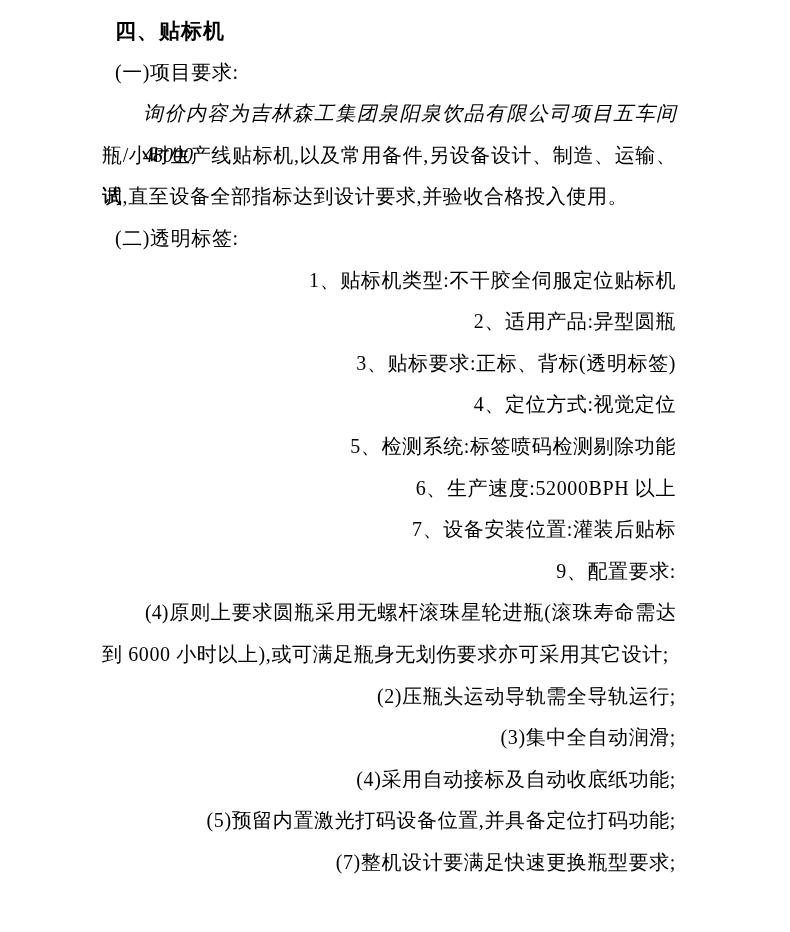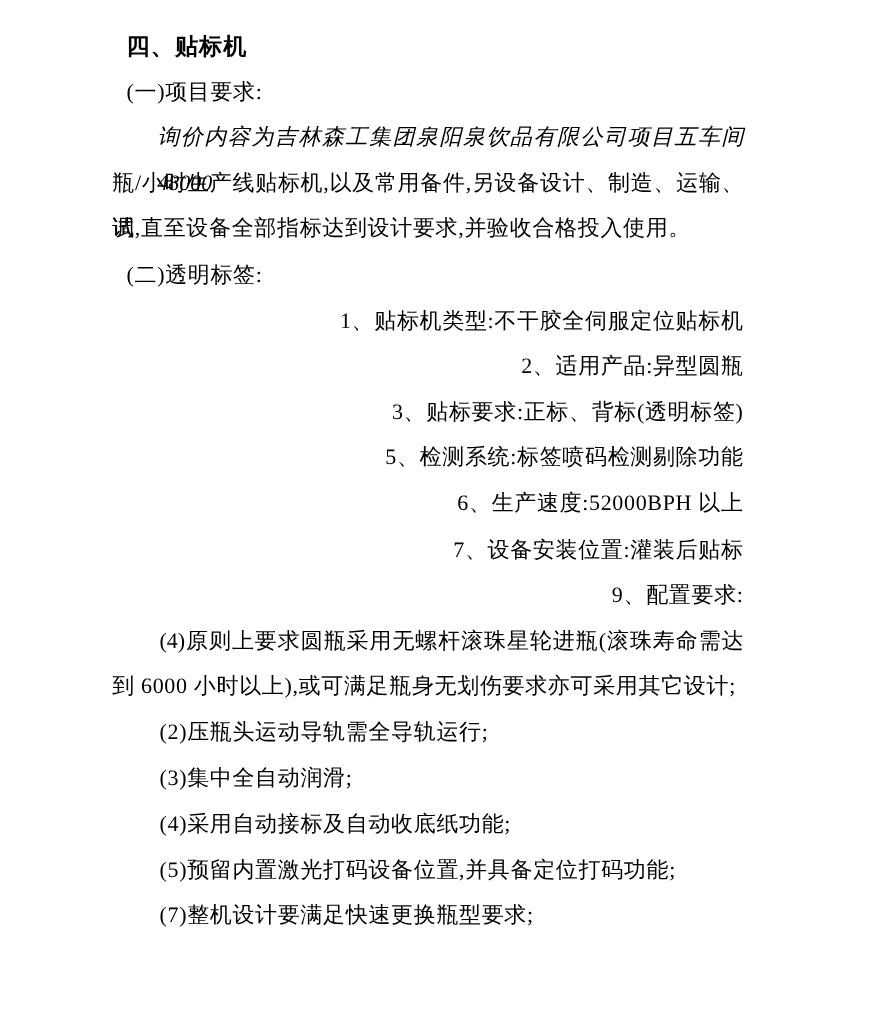--- a/index.html
+++ b/index.html
@@ -6,21 +6,21 @@
   body {
     width: 790px;
     height: 932px;
     background: #ffffff;
     position: relative;
     overflow: hidden;
   }
   .doc {
     position: absolute;
     left: 102px;
-    top: 22px;
+    top: 10px;
     width: 574px;
     font-family: "Liberation Serif", "DejaVu Serif", serif;
     font-size: 20px;
     color: #000000;
     letter-spacing: 0.6px;
   }
   .line {
     height: 41.6px;
     line-height: 41.6px;
   }
@@ -34,41 +34,42 @@
   }
   
   .h  { padding-left: 13px; }
   
   .pf { padding-left: 41px; font-style: italic; }
   
   .pc { padding-left: 0; }
   
   .it { padding-left: 26px; text-align: right; }
   
-  .sf { padding-left: 43px; }
+  .sf { padding-left: 43px; text-align: right; }
   
   .jx {
     letter-spacing: 0;
     text-align: justify;
     text-align-last: justify;
   }
 </style>
 </head>
 <body>
 
 <div class="doc">
   <div class="line t">四、贴标机</div>
   <div class="line h">(一)项目要求:</div>
   <div class="line pf jx">询价内容为吉林森工集团泉阳泉饮品有限公司项目五车间 48000</div>
   <div class="line pc jx">瓶/小时生产线贴标机,以及常用备件,另设备设计、制造、运输、调</div>
   <div class="line pc">试,直至设备全部指标达到设计要求,并验收合格投入使用。</div>
   <div class="line h">(二)透明标签:</div>
   <div class="line it">1、贴标机类型:不干胶全伺服定位贴标机</div>
   <div class="line it">2、适用产品:异型圆瓶</div>
   <div class="line it">3、贴标要求:正标、背标(透明标签)</div>
+  <div class="line it">4、定位方式:视觉定位</div>
   <div class="line it">5、检测系统:标签喷码检测剔除功能</div>
   <div class="line it">6、生产速度:52000BPH 以上</div>
   <div class="line it">7、设备安装位置:灌装后贴标</div>
   <div class="line it">9、配置要求:</div>
   <div class="line sf jx">(4)原则上要求圆瓶采用无螺杆滚珠星轮进瓶(滚珠寿命需达</div>
   <div class="line pc">到 6000 小时以上),或可满足瓶身无划伤要求亦可采用其它设计;</div>
   <div class="line sf">(2)压瓶头运动导轨需全导轨运行;</div>
   <div class="line sf">(3)集中全自动润滑;</div>
   <div class="line sf">(4)采用自动接标及自动收底纸功能;</div>
   <div class="line sf">(5)预留内置激光打码设备位置,并具备定位打码功能;</div>

